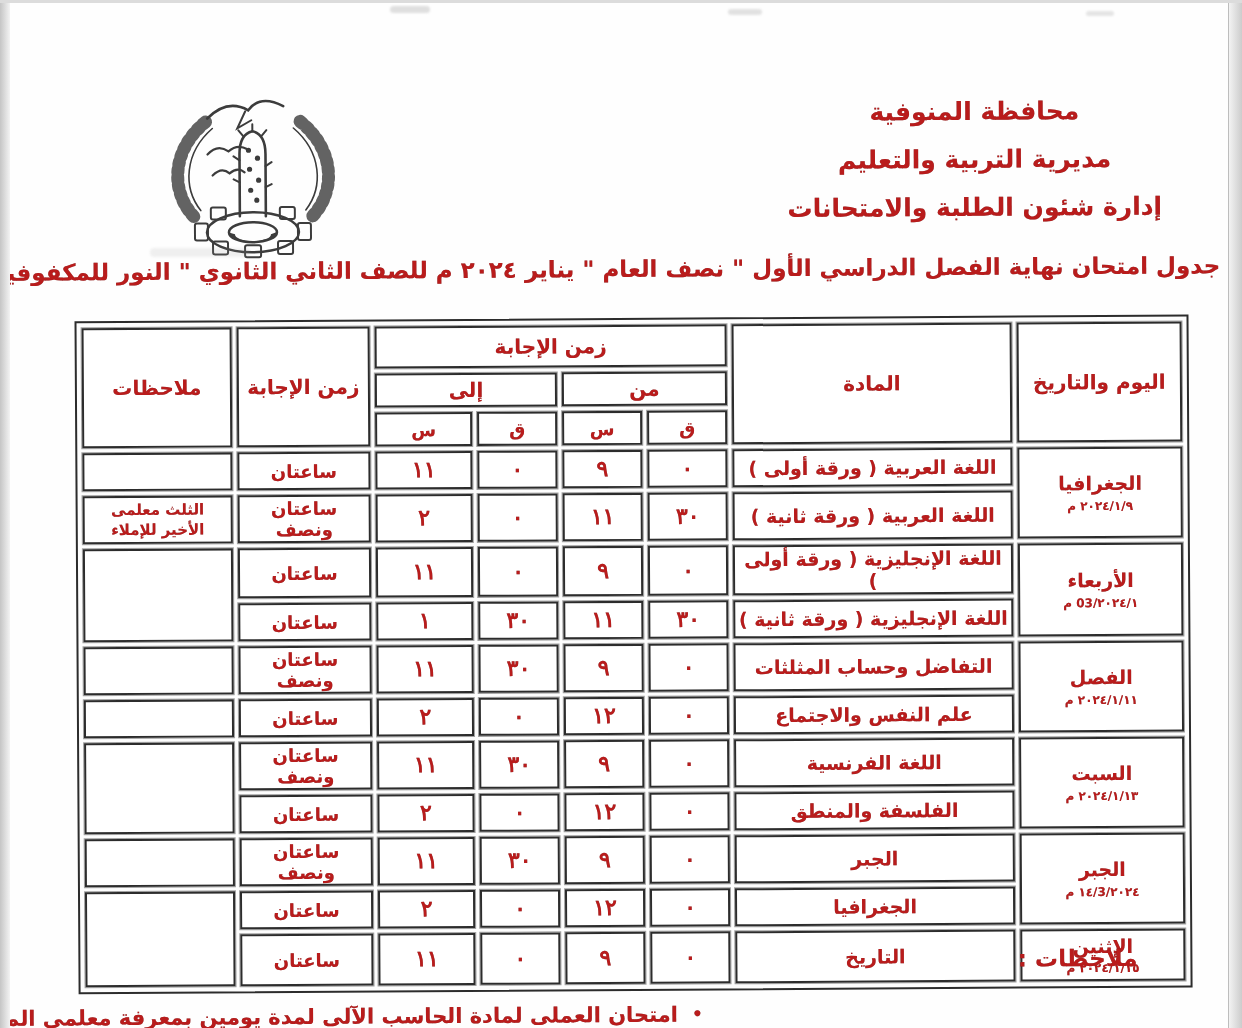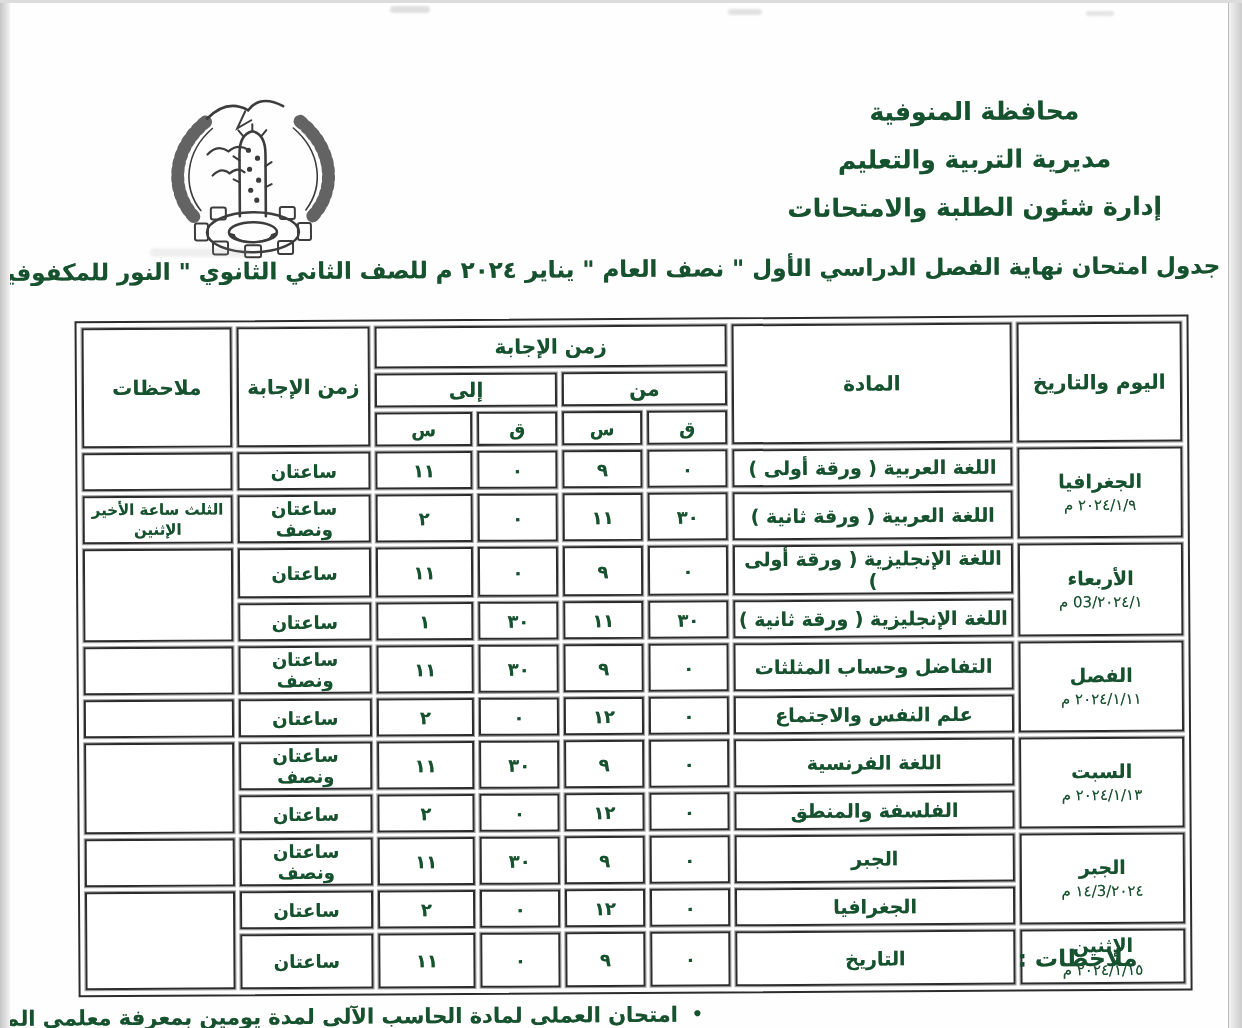--- a/index.html
+++ b/index.html
@@ -1,18 +1,18 @@
 <!DOCTYPE html>
 <html lang="ar" dir="rtl"><head>
 <meta charset="utf-8">
 <style>
   html,body{margin:0;padding:0;background:#e9e9e9;}
   .page{
     position:relative;width:1242px;height:1028px;background:#fefefe;overflow:hidden;
-    font-family:"DejaVu Sans",sans-serif;color:#14532d;direction:rtl;
+    font-family:"DejaVu Sans",sans-serif;color:#b91c1c;direction:rtl;
     text-shadow:0 0 .4px rgba(30,30,30,.45);
   }
   .scan-edge-left{position:absolute;left:0;top:0;bottom:0;width:10px;
     background:linear-gradient(to right,#c5c5c5,#f3f3f3);z-index:5;}
   .scan-edge-right{position:absolute;right:0;top:0;bottom:0;width:13px;
     background:linear-gradient(to left,#cccccc,#f3f3f3);border-left:1px solid #bdbdbd;z-index:5;}
   .scan-edge-top{position:absolute;left:0;right:0;top:0;height:3px;background:#dcdcdc;z-index:5;}
   .smudge{position:absolute;background:#9a9a9a;border-radius:4px;filter:blur(1.2px);z-index:4;}
   .content{position:absolute;inset:0;transform:rotate(-0.35deg);transform-origin:50% 55%;}
 
@@ -31,25 +31,25 @@
     box-sizing:border-box;background:#fff;border:2px solid #2c2c2c;box-shadow:0 0 0 1px #a3a3a3;
     text-align:center;vertical-align:middle;font-weight:bold;padding:1px 3px;overflow:hidden;
   }
   .hr1 td.span-head{height:42px;font-size:20px;}
   .hr2 td{height:34px;font-size:20px;}
   .hr3 td{height:34px;font-size:18px;}
   td.big-head{font-size:20px;}
   tbody td{height:38px;}
   tr.row-last td{height:52px;}
   td.cell-subject{font-size:19px;}
-  td.cell-num{font-size:18px;}
+  td.cell-num{font-size:22px;font-family:Liberation Serif, serif;}
   td.cell-duration{font-size:18px;}
   td.cell-note{font-size:15px;line-height:1.35;}
   td.cell-day{font-size:19px;line-height:1.45;}
-  .day-date{font-size:15px;font-weight:normal;}
+  .day-date{font-size:12px;font-weight:bold;}
 
   .notes-heading{position:absolute;top:948px;right:107px;font-size:23px;font-weight:bold;
     letter-spacing:.5px;}
   .footer-bullet{position:absolute;top:1003px;right:542px;font-size:21px;font-weight:bold;
     white-space:nowrap;direction:rtl;}
   .footer-bullet .dot{display:inline-block;margin-left:14px;font-size:17px;vertical-align:2px;}
 
   svg .ln{fill:none;stroke:#3c3c3c;stroke-linecap:round;}
 </style>
 </head>
@@ -155,21 +155,21 @@
           <td class="cell-duration">ساعتان</td>
           <td class="cell-note"></td>
         </tr>
         <tr>
           <td class="cell-subject">اللغة العربية ( ورقة ثانية )</td>
           <td class="cell-num">٣٠</td>
           <td class="cell-num">١١</td>
           <td class="cell-num">٠</td>
           <td class="cell-num">٢</td>
           <td class="cell-duration">ساعتان ونصف</td>
-          <td class="cell-note">الثلث ساعة الأخير الإثنين</td>
+          <td class="cell-note">الثلث معلمى الأخير للإملاء</td>
         </tr>
         <tr>
           <td rowspan="2" class="cell-day">
             <div>الأربعاء</div>
             <div class="day-date">٢٠٢٤/١/03 م</div>
           </td>
           <td class="cell-subject">اللغة الإنجليزية ( ورقة أولى )</td>
           <td class="cell-num">٠</td>
           <td class="cell-num">٩</td>
           <td class="cell-num">٠</td>

